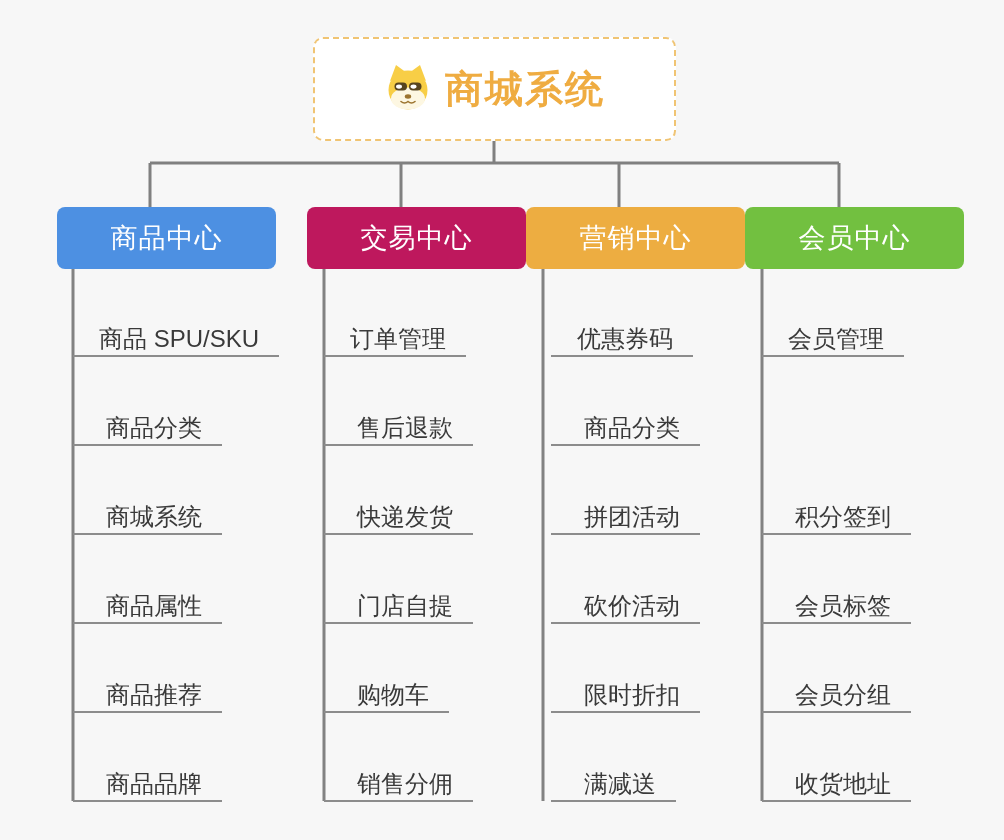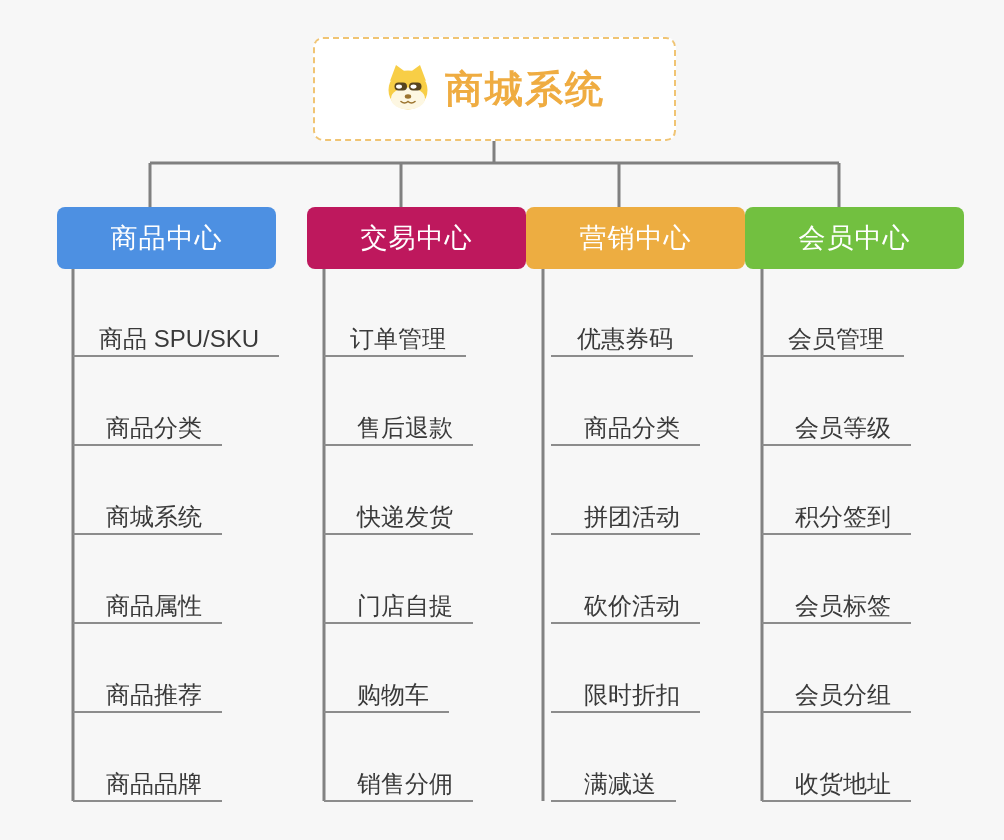--- a/index.html
+++ b/index.html
@@ -87,19 +87,18 @@
   <div class="item c1 r5"><span>销售分佣</span></div>
 
   <div class="item c2 r0"><span>优惠券码</span></div>
   <div class="item c2 r1"><span>商品分类</span></div>
   <div class="item c2 r2"><span>拼团活动</span></div>
   <div class="item c2 r3"><span>砍价活动</span></div>
   <div class="item c2 r4"><span>限时折扣</span></div>
   <div class="item c2 r5"><span>满减送</span></div>
 
   <div class="item c3 r0"><span>会员管理</span></div>
-  <div class="item c3 r1"><span>会员等级</span></div>
   <div class="item c3 r2"><span>积分签到</span></div>
   <div class="item c3 r3"><span>会员标签</span></div>
   <div class="item c3 r4"><span>会员分组</span></div>
   <div class="item c3 r5"><span>收货地址</span></div>
 
 </div>
 
 </body></html>

